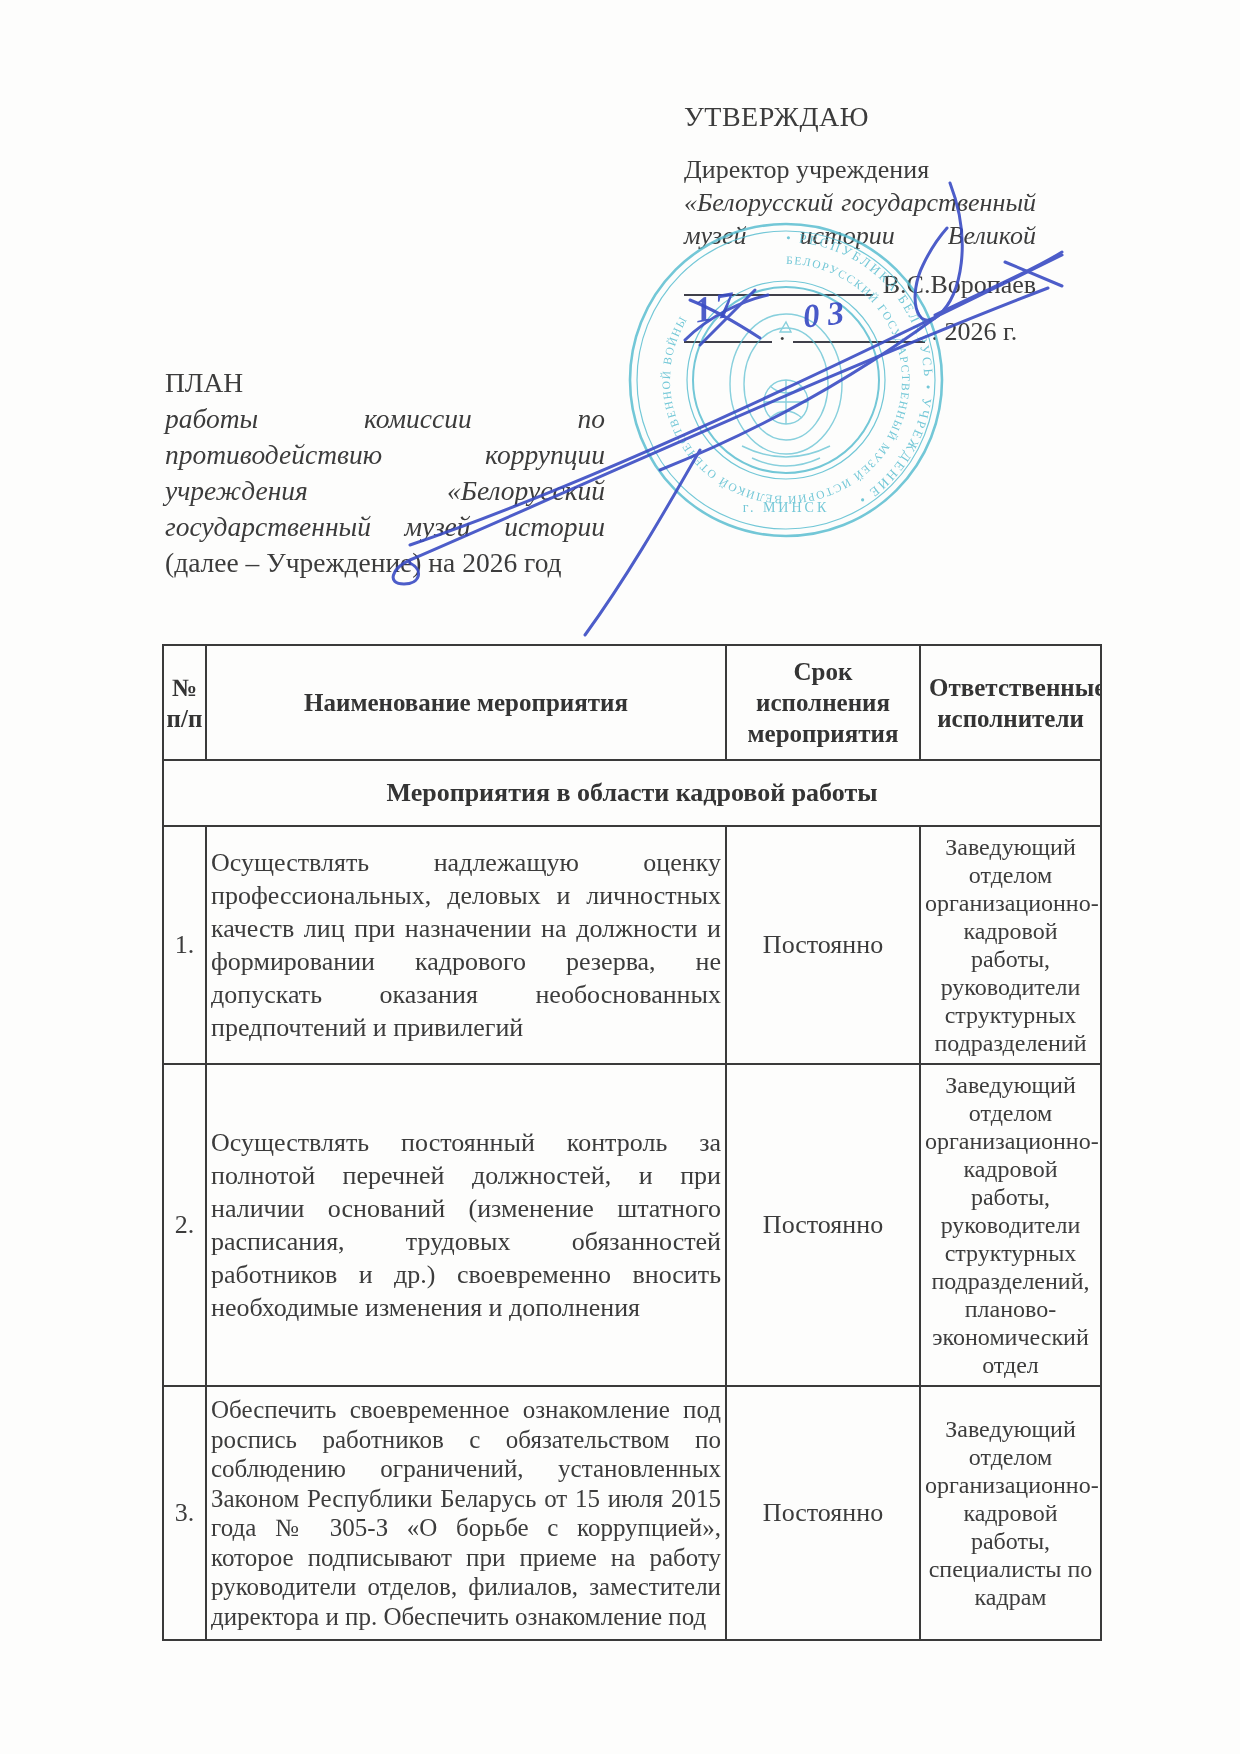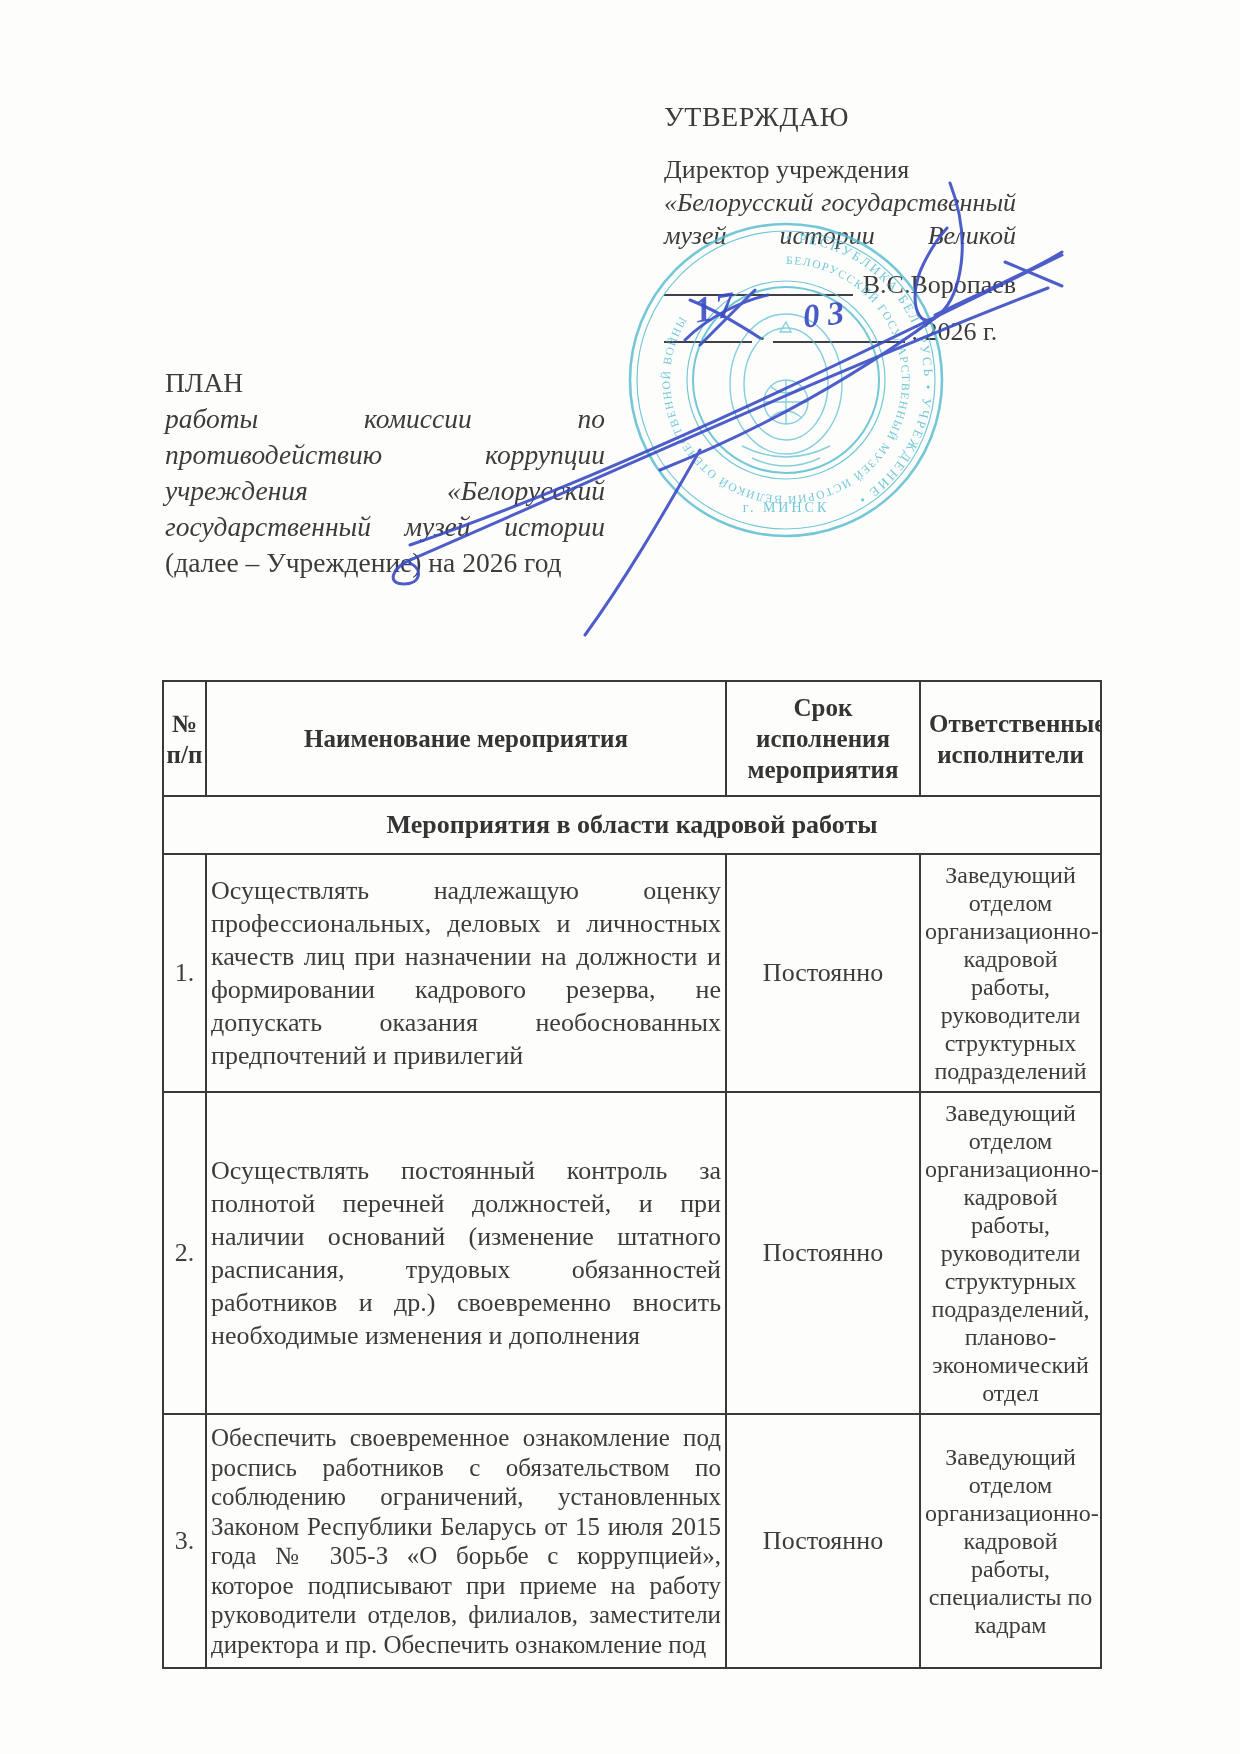--- a/index.html
+++ b/index.html
@@ -8,21 +8,21 @@
     position:relative;
     background:#fdfdfc;
     font-family:"Liberation Serif","DejaVu Serif",serif;
     color:#3c3c3c;
     overflow:hidden;
   }
   .layer{ position:absolute; pointer-events:none; }
 
   
   .approval{
-    position:absolute; left:664px; top:100px; width:352px;
+    position:absolute; left:684px; top:100px; width:352px;
     font-size:26px; line-height:33px; z-index:10;
   }
   .approve-label{ font-size:28px; margin-bottom:20px; letter-spacing:0.5px; }
   .pos-line{ white-space:nowrap; }
   .stretch{ text-align:justify; text-align-last:justify; white-space:nowrap;font-style:italic; }
   .sig-row{ display:flex; align-items:baseline; gap:10px; margin-top:16px; }
   .blank{ display:inline-block; height:2px; border-bottom:2.5px solid #40404a; align-self:flex-end; margin-bottom:5px; }
   .sig-blank{ width:198px; }
   .date-row{ display:flex; align-items:baseline; gap:7px; margin-top:14px; }
   .day-blank{ width:88px; }
@@ -44,21 +44,21 @@
   }
 
   
   .stamp{ left:622px; top:216px; width:328px; height:328px; z-index:20; opacity:.82; }
 
   
   .ink{ left:330px; top:130px; width:760px; height:560px; z-index:31; }
 
   
   .plan-table{
-    position:absolute; left:162px; top:680px; z-index:10;
+    position:absolute; left:162px; top:644px; z-index:10;
     border-collapse:collapse; table-layout:fixed; width:938px;
     font-size:26px;
   }
   .plan-table td{
     border:2px solid #3a3a3a; vertical-align:middle;
     padding:6px 8px; overflow:hidden;
   }
   .plan-table tr.header-row td{ font-weight:bold; text-align:center; font-size:25px; line-height:31px; color:#343434; }
   .plan-table td.th-num{ font-size:23px; padding:2px; }
   .plan-table td.th-small{ font-size:24px; }
@@ -159,21 +159,21 @@
       <col style="width:194px">
       <col style="width:181px">
   </colgroup>
   <tbody>
       <tr class="header-row" style="height:115px">
     <td class="th-num">№ п/п</td>
     <td>Наименование мероприятия</td>
     <td class="th-small">Срок исполнения мероприятия</td>
     <td class="th-small">Ответственные исполнители</td>
   </tr>
-  <tr class="section-row" style="height:58px">
+  <tr class="section-row" style="height:66px">
     <td colspan="4">Мероприятия в области кадровой работы</td>
   </tr>
   <tr style="height:220px">
     <td class="cell-num">1.</td>
     <td class="cell-activity">Осуществлять надлежащую оценку профессиональных, деловых и личностных качеств лиц при назначении на должности и формировании кадрового резерва, не допускать оказания необоснованных предпочтений и привилегий</td>
     <td class="cell-term">Постоянно</td>
     <td class="cell-resp">Заведующий отделом организационно-кадровой работы, руководители структурных подразделений</td>
   </tr>
   <tr style="height:285px">
     <td class="cell-num">2.</td>

